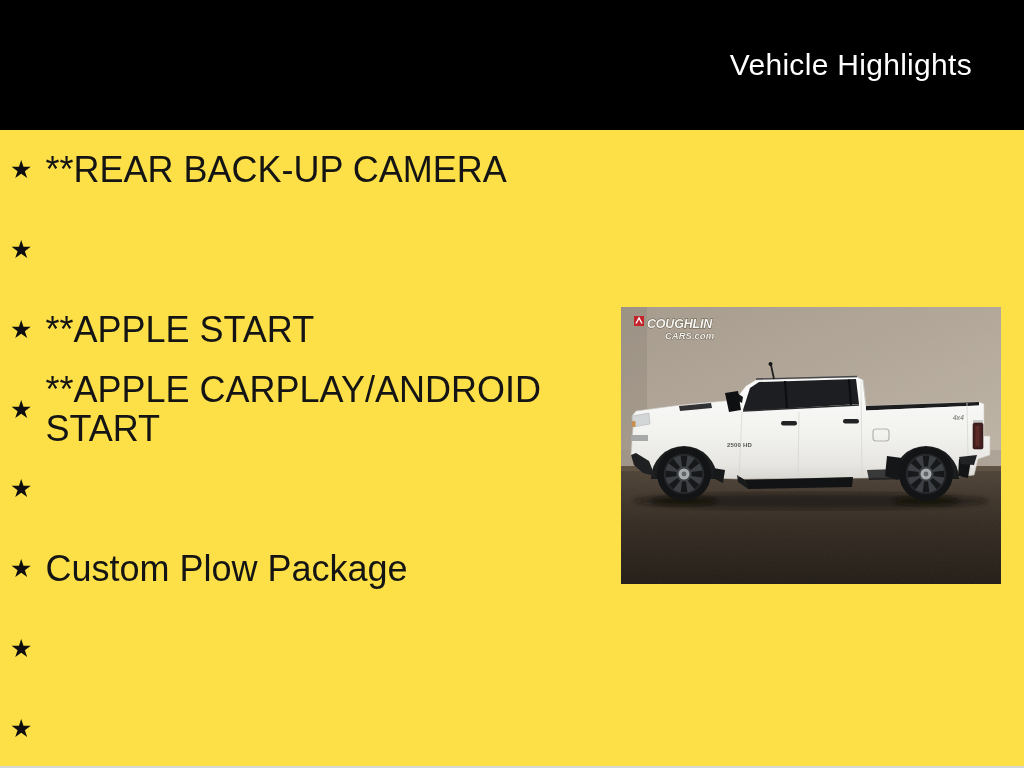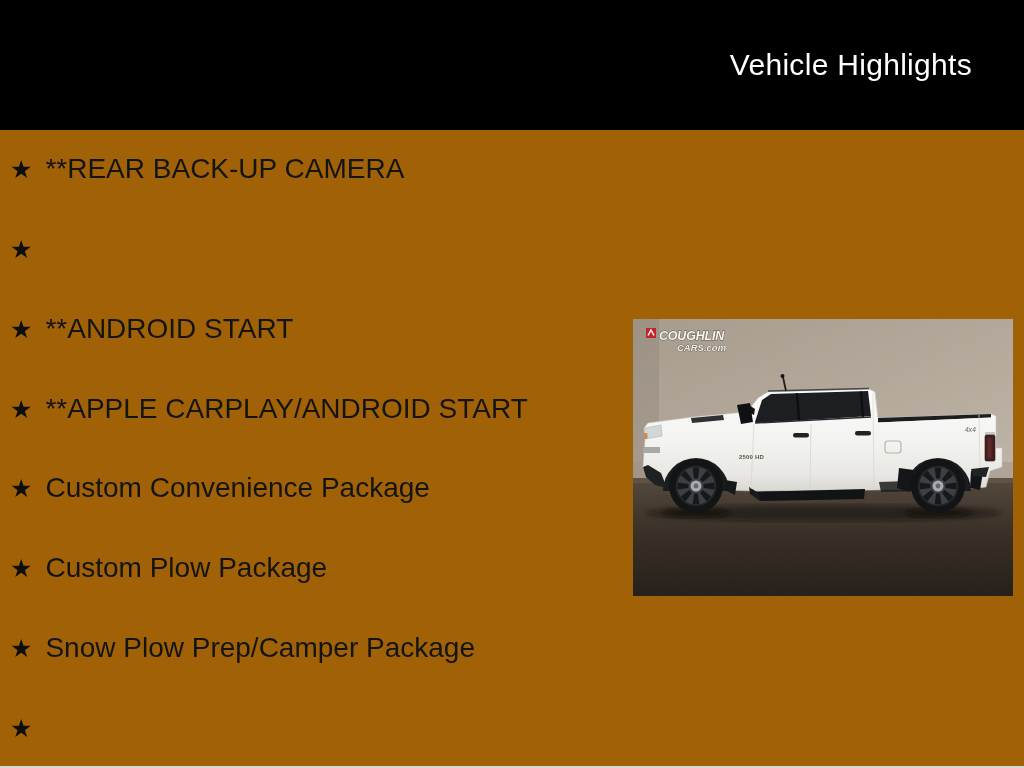--- a/index.html
+++ b/index.html
@@ -1,32 +1,32 @@
 <!DOCTYPE html>
 <html><head>
 <meta charset="utf-8">
 <style>
   html,body{margin:0;padding:0;background:#ffffff;}
   body{width:1024px;height:768px;overflow:hidden;font-family:"Liberation Sans",sans-serif;}
-  .page{position:relative;width:1024px;height:768px;background:#a16207;border-bottom:2px solid #d7d7d7;box-sizing:border-box;}
+  .page{position:relative;width:1024px;height:768px;background:#fde047;border-bottom:2px solid #d7d7d7;box-sizing:border-box;}
 
   
   .topbar{position:absolute;left:0;top:0;width:1024px;height:130px;background:#000000;
           display:flex;align-items:center;justify-content:flex-end;box-sizing:border-box;padding-right:52px;}
   .topbar h1{margin:0;color:#ffffff;font-size:30px;font-weight:400;letter-spacing:0.3px;}
 
   
   .highlights{position:absolute;left:0;top:130px;width:620px;height:638px;margin:0;padding:0;
               list-style:none;display:flex;flex-direction:column;}
   .hl{flex:1;display:flex;align-items:center;padding-left:10px;}
   .star{font-family:"DejaVu Sans",sans-serif;font-size:25px;line-height:1;color:#0e0e0e;margin-right:13px;}
-  .hl-text{font-size:28px;color:#141414;line-height:1.1;}
+  .hl-text{font-size:36px;color:#141414;line-height:1.1;}
 
   
-  .photo{position:absolute;left:617px;top:303px;width:380px;height:277px;margin:16px;}
+  .photo{position:absolute;left:617px;top:303px;width:380px;height:277px;margin:4px;}
   .photo svg{display:block;}
 </style>
 </head>
 <body>
 
 <div class="page">
 
   <header class="topbar">
     <h1>Vehicle Highlights</h1>
   </header>
@@ -34,37 +34,35 @@
   <ul class="highlights">
     <li class="hl">
       <span class="star">★</span>
       <span class="hl-text">**REAR BACK-UP CAMERA</span>
     </li>
     <li class="hl">
       <span class="star">★</span>
     </li>
     <li class="hl">
       <span class="star">★</span>
-      <span class="hl-text">**ANDROID START</span>
+      <span class="hl-text">**APPLE START</span>
     </li>
     <li class="hl">
       <span class="star">★</span>
       <span class="hl-text">**APPLE CARPLAY/ANDROID START</span>
     </li>
     <li class="hl">
       <span class="star">★</span>
-      <span class="hl-text">Custom Convenience Package</span>
     </li>
     <li class="hl">
       <span class="star">★</span>
       <span class="hl-text">Custom Plow Package</span>
     </li>
     <li class="hl">
       <span class="star">★</span>
-      <span class="hl-text">Snow Plow Prep/Camper Package</span>
     </li>
     <li class="hl">
       <span class="star">★</span>
     </li>
   </ul>
 
   <figure class="photo">
     <svg viewBox="0 0 380 277" width="380" height="277" role="img">
       <defs>
         <linearGradient id="wallG" x1="0" y1="0" x2="1" y2="1">

